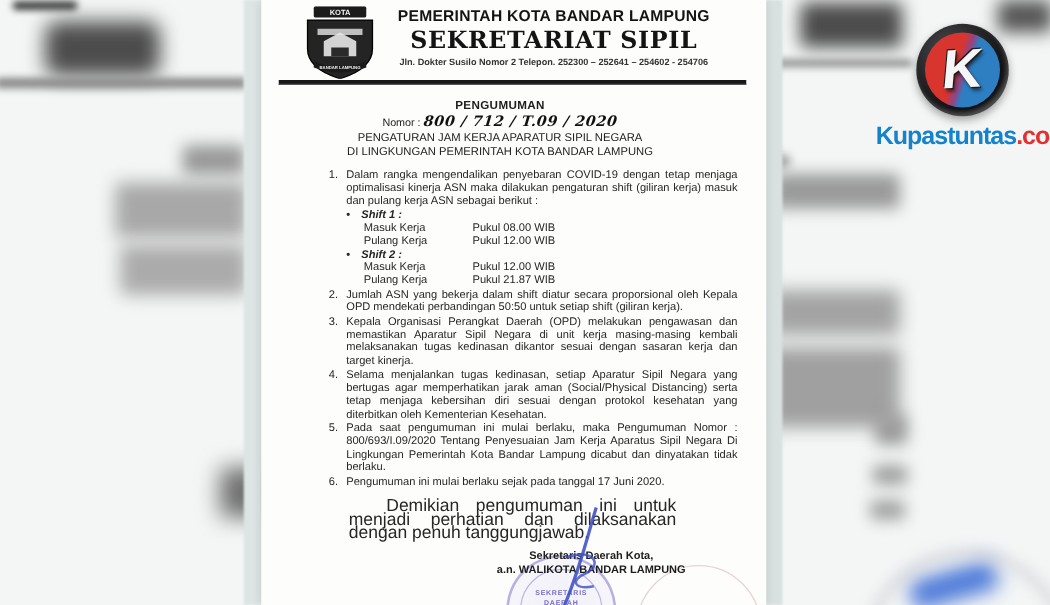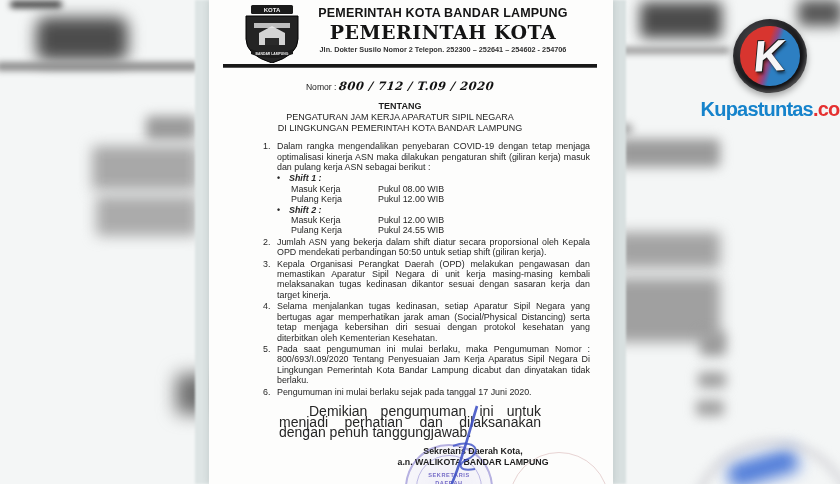--- a/index.html
+++ b/index.html
@@ -133,32 +133,32 @@
       <text x="33" y="7" text-anchor="middle" font-size="6" font-weight="bold" fill="#f2f2f2">KOTA</text>
       <path d="M7 11 L59 11 L59 34 Q59 50 33 58 Q7 50 7 34 Z" fill="#242424" stroke="#000" stroke-width="1"></path>
       <path d="M15 18 h36 v5 h-36 z" fill="#d9d9d9" opacity=".85"></path>
       <path d="M20 28 l13 -7 l13 7 v12 h-26 z" fill="#e8e8e8" opacity=".9"></path>
       <path d="M26 33 h14 v7 h-14 z" fill="#2a2a2a"></path>
       <path d="M12 44 q21 9 42 0 v5 q-21 8 -42 0 z" fill="#1a1a1a"></path>
       <text x="33" y="50" text-anchor="middle" font-size="3.4" font-weight="bold" fill="#efefef">BANDAR LAMPUNG</text>
     </svg>
     <div class="lh-text">
       <div class="lh-org1">PEMERINTAH KOTA BANDAR LAMPUNG</div>
-      <div class="lh-org2">PEMERINTAH KOTA</div>
+      <div class="lh-org2">SEKRETARIAT SIPIL</div>
       <div class="lh-addr">Jln. Dokter Susilo Nomor 2 Telepon. 252300 – 252641 – 254602 - 254706</div>
     </div>
   </div>
   <div class="rule"></div>
 
   <div class="doc-head">
+    <div class="doc-type">PENGUMUMAN</div>
     <div class="doc-number">
       <span>Nomor :</span>
       <span class="hand">800 / 712 / T.09 / 2020</span>
     </div>
-    <div class="tentang">TENTANG</div>
     <div class="doc-title">
       <div>PENGATURAN JAM KERJA APARATUR SIPIL NEGARA</div>
       <div>DI LINGKUNGAN PEMERINTAH KOTA BANDAR LAMPUNG</div>
     </div>
   </div>
 
   <div class="list">
       <div class="item">
         <span class="num">1.</span>
         <div class="txt">Dalam rangka mengendalikan penyebaran COVID-19 dengan tetap menjaga optimalisasi kinerja ASN maka dilakukan pengaturan shift (giliran kerja) masuk dan pulang kerja ASN sebagai berikut :<div class="shifts">
@@ -177,21 +177,21 @@
             <div class="shift-head">
               <span class="shift-bullet">•</span>
               <span>Shift 2 :</span>
             </div>
             <div class="shift-row">
               <span class="sr-label">Masuk Kerja</span>
               <span>Pukul 12.00 WIB</span>
             </div>
             <div class="shift-row">
               <span class="sr-label">Pulang Kerja</span>
-              <span>Pukul 24.55 WIB</span>
+              <span>Pukul 21.87 WIB</span>
             </div>
           </div></div>
       </div>
       <div class="item">
         <span class="num">2.</span>
         <div class="txt">Jumlah ASN yang bekerja dalam shift diatur secara proporsional oleh Kepala OPD mendekati perbandingan 50:50 untuk setiap shift (giliran kerja).</div>
       </div>
       <div class="item">
         <span class="num">3.</span>
         <div class="txt">Kepala Organisasi Perangkat Daerah (OPD) melakukan pengawasan dan memastikan Aparatur Sipil Negara di unit kerja masing-masing kembali melaksanakan tugas kedinasan dikantor sesuai dengan sasaran kerja dan target kinerja.</div>

